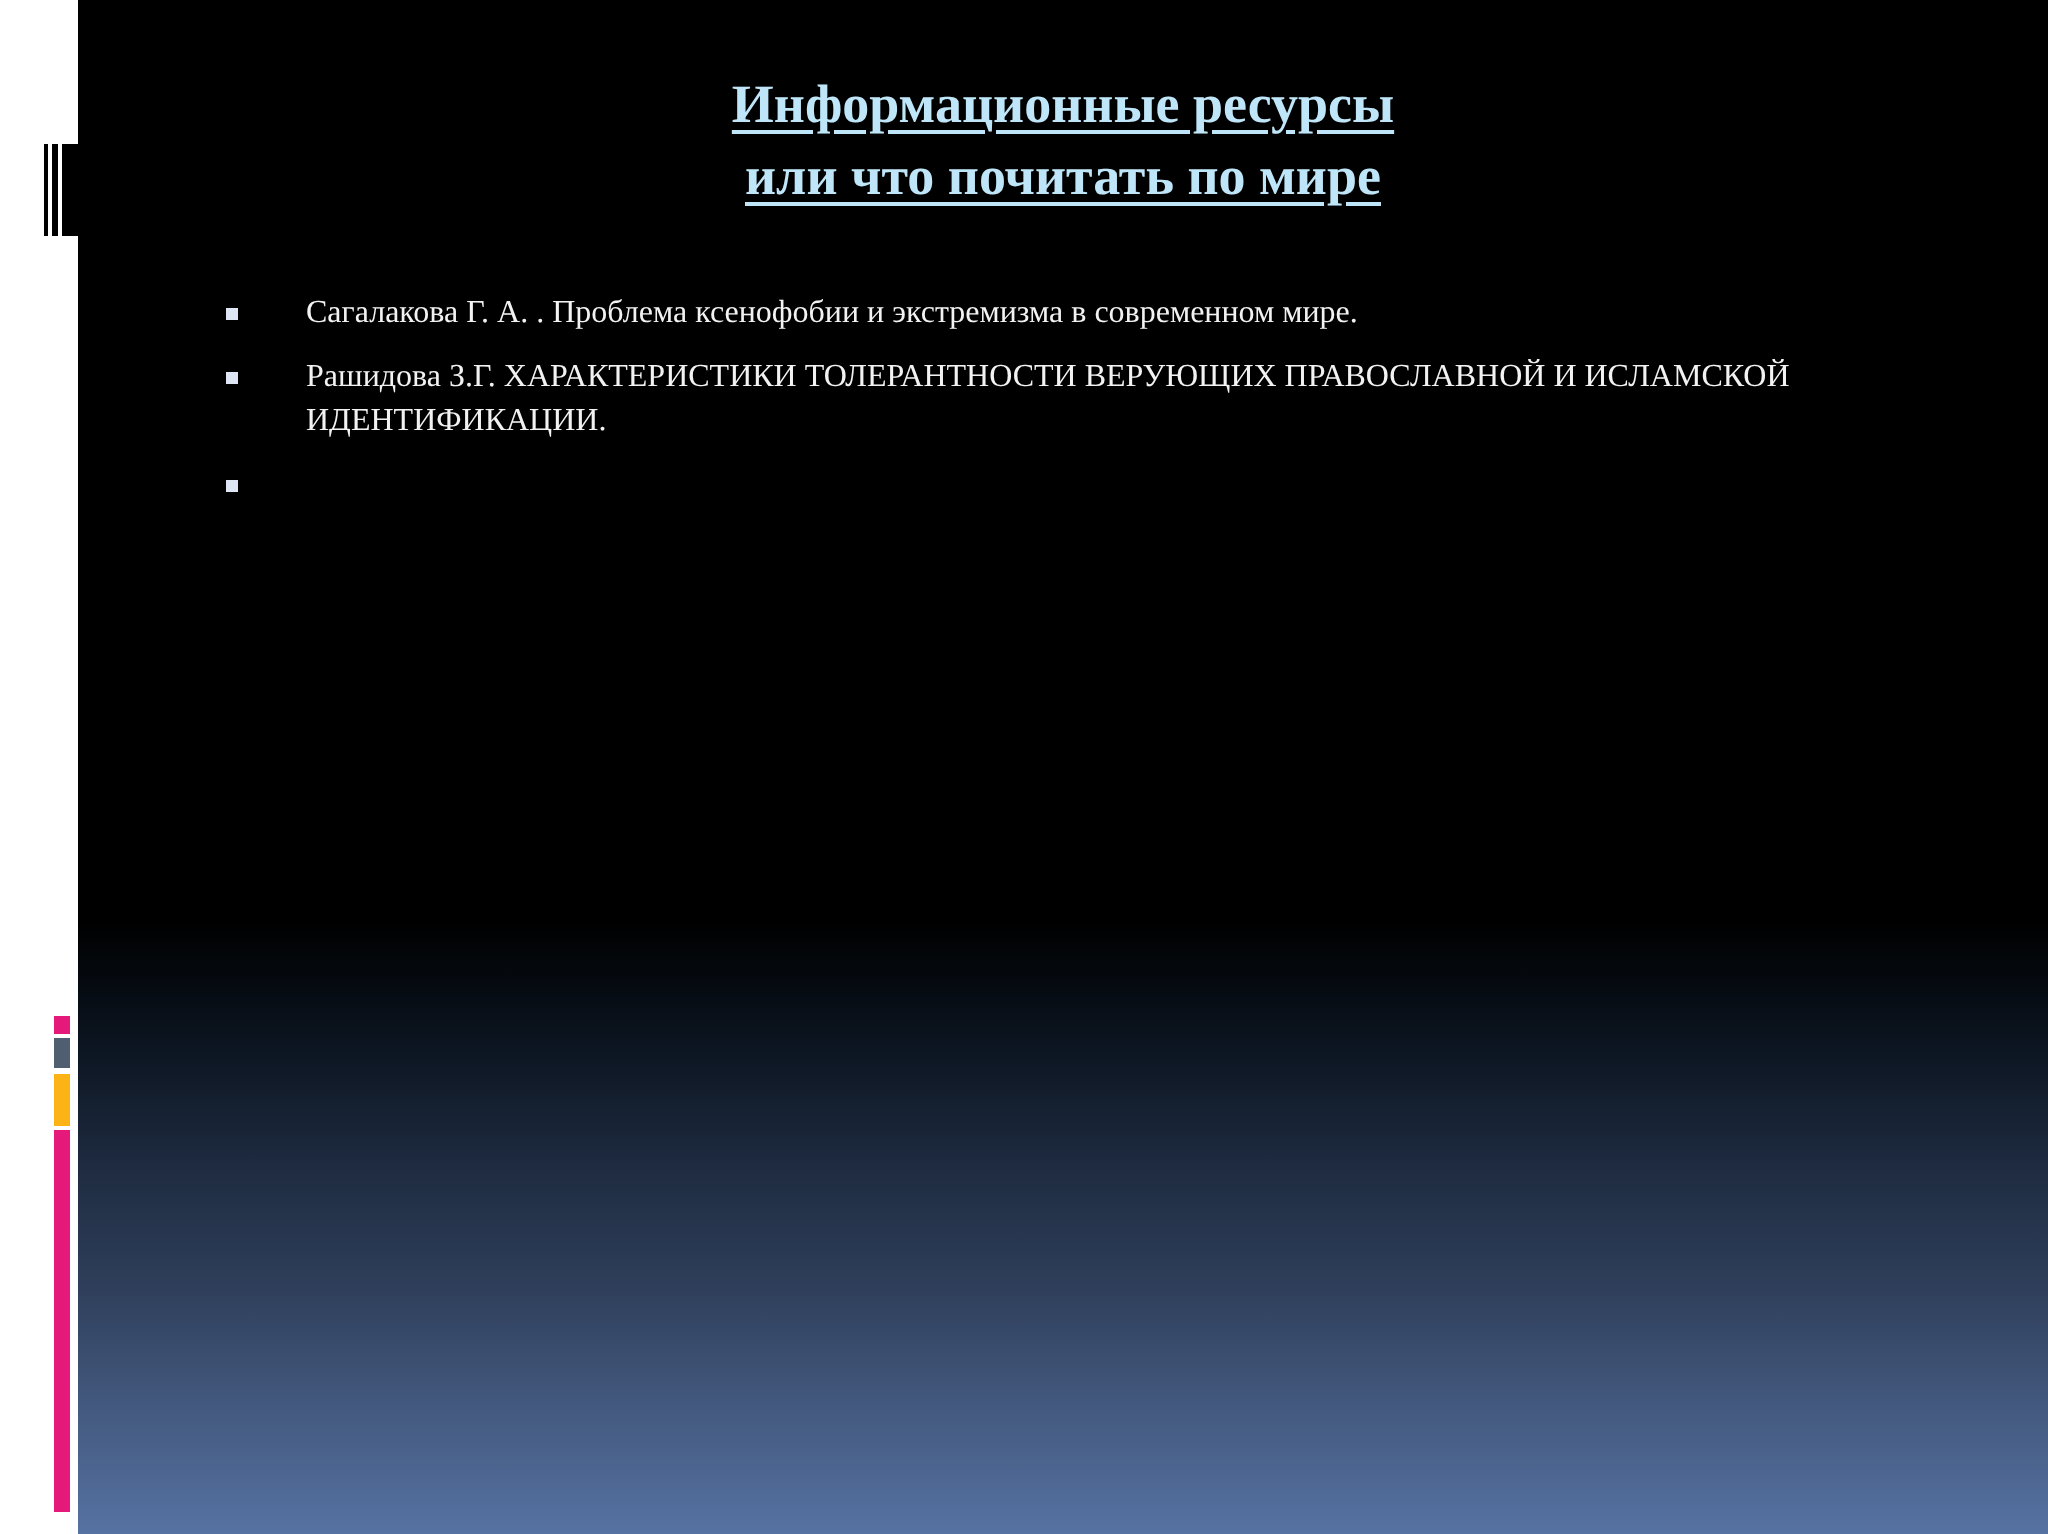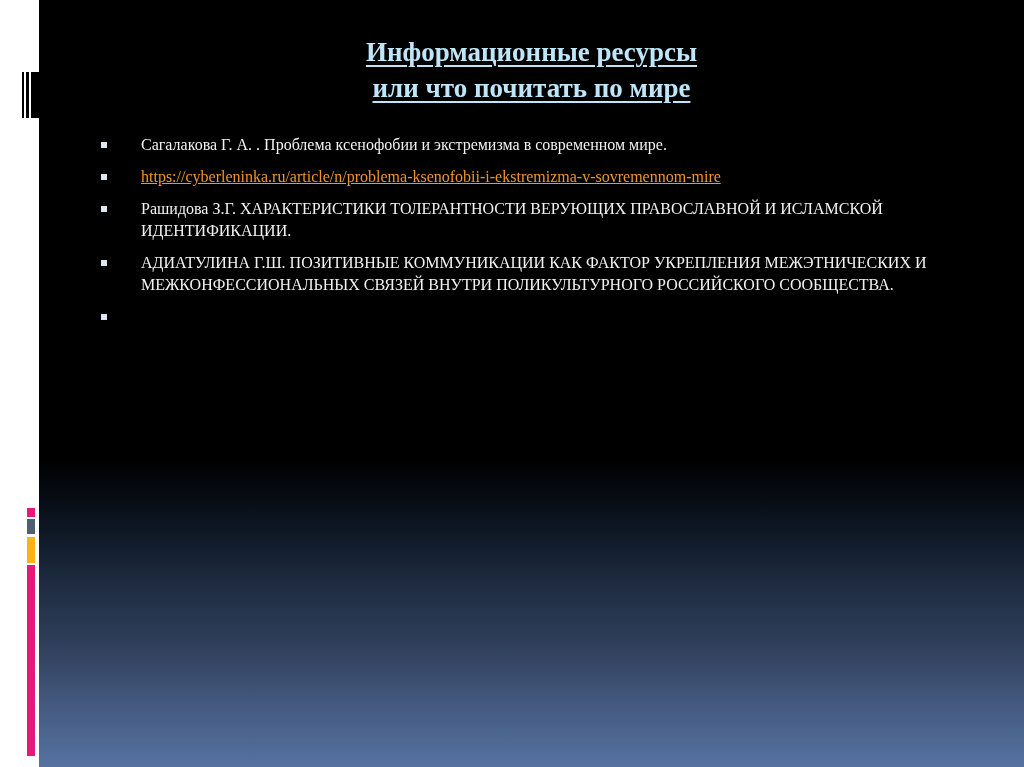--- a/index.html
+++ b/index.html
@@ -76,21 +76,21 @@
       text-decoration: underline;
       text-decoration-thickness: 2px;
       text-underline-offset: 4px;
     }
     .title div { }
     .list {
       position: absolute;
       left: 61px;
       top: 134px;
       width: 870px;
-      margin: 0;
+      margin: 12px;
       padding: 0;
       list-style: none;
     }
     .item {
       position: relative;
       padding-left: 41px;
       margin-bottom: 10px;
       font-size: 16px;
       line-height: 22px;
       color: #f2f2f2;
@@ -126,31 +126,29 @@
       <div>или что почитать по мире</div>
     </div>
 
     <ul class="list">
       <li class="item">
         <span class="bullet"></span>
         <span>Сагалакова Г. А. . Проблема ксенофобии и экстремизма в современном мире.</span>
       </li>
       <li class="item">
         <span class="bullet"></span>
-        <a class="link">https://cyberleninka.ru/article/n/problema-ksenofobii-i-ekstremizma-v-sovremennom-mire</a>
       </li>
       <li class="item">
         <span class="bullet"></span>
       </li>
       <li class="item">
         <span class="bullet"></span>
         <span>Рашидова З.Г. ХАРАКТЕРИСТИКИ ТОЛЕРАНТНОСТИ ВЕРУЮЩИХ ПРАВОСЛАВНОЙ И ИСЛАМСКОЙ ИДЕНТИФИКАЦИИ.</span>
       </li>
       <li class="item">
         <span class="bullet"></span>
-        <span>АДИАТУЛИНА Г.Ш. ПОЗИТИВНЫЕ КОММУНИКАЦИИ КАК ФАКТОР УКРЕПЛЕНИЯ МЕЖЭТНИЧЕСКИХ И МЕЖКОНФЕССИОНАЛЬНЫХ СВЯЗЕЙ ВНУТРИ ПОЛИКУЛЬТУРНОГО РОССИЙСКОГО СООБЩЕСТВА.</span>
       </li>
       <li class="item">
         <span class="bullet"></span>
       </li>
     </ul>
   </div>
 </div>
 
 </body></html>

